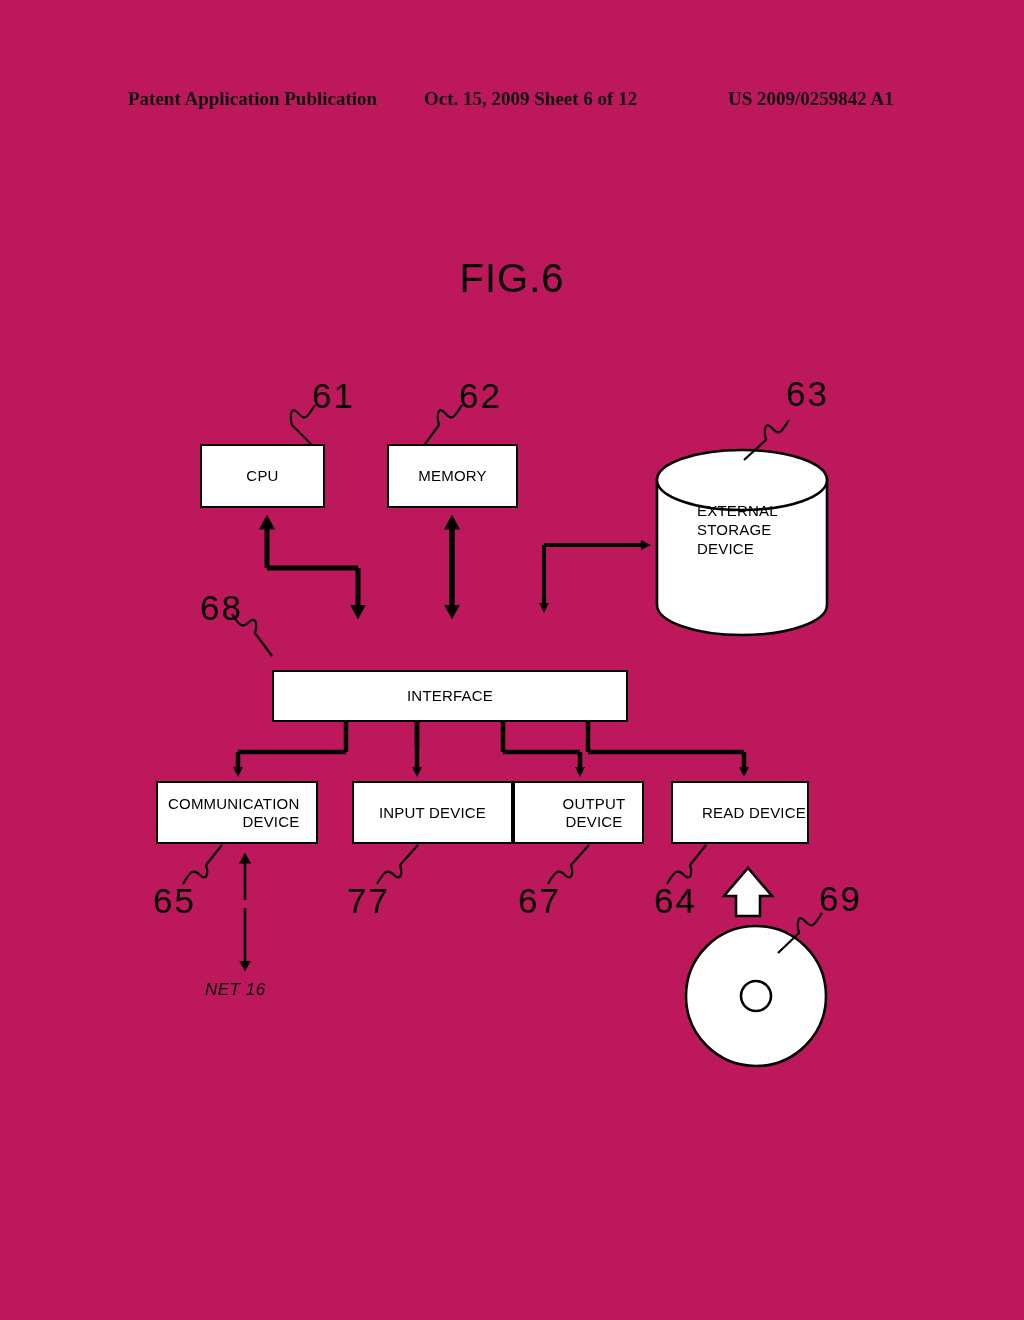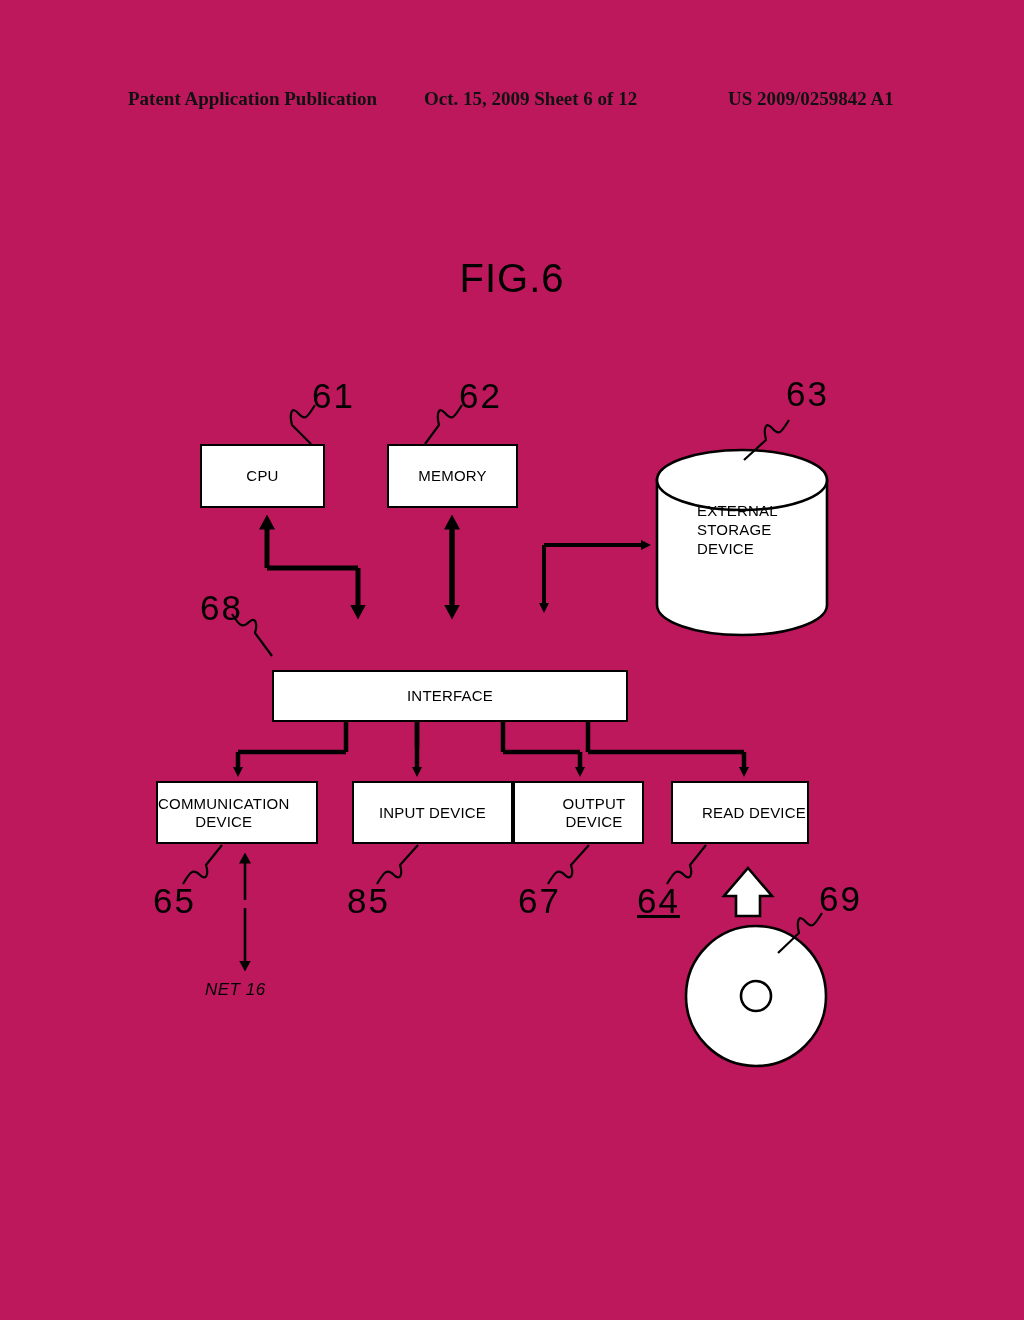--- a/index.html
+++ b/index.html
@@ -58,21 +58,21 @@
     border: 2.5px solid #000;
     background: #fff;
     box-sizing: border-box;
     display: flex;
     align-items: center;
     font-size: 15px;
     line-height: 1.18;
     letter-spacing: 0.2px;
   }
   .box.center { justify-content: center; text-align: center; }
-  .box.left   { justify-content: flex-start; text-align: center; }
+  .box.left   { justify-content: flex-start; padding-left: 10px; text-align: right; }
 
   
   .refnum {
     position: absolute;
     font-size: 35px;
     letter-spacing: 2px;
     color: #000;
     white-space: nowrap;
   }
 
@@ -238,20 +238,20 @@
 
   <div class="box center" style="left:671px; top:781px; width:138px; height:63px;padding-left:28px;">
     <span>READ DEVICE</span>
   </div>
 
   <div class="refnum" style="left:312px; top:376px;">61</div>
   <div class="refnum" style="left:459px; top:376px;">62</div>
   <div class="refnum" style="left:786px; top:374px;">63</div>
   <div class="refnum" style="left:200px; top:588px;">68</div>
   <div class="refnum" style="left:153px; top:881px;">65</div>
-  <div class="refnum" style="left:347px; top:881px;">85</div>
+  <div class="refnum" style="left:347px; top:881px;">77</div>
   <div class="refnum" style="left:518px; top:881px;">67</div>
-  <div class="refnum" style="left:637px; top:881px;text-decoration:underline;">64</div>
+  <div class="refnum" style="left:654px; top:881px;">64</div>
   <div class="refnum" style="left:819px; top:879px;">69</div>
 
   <div class="freelabel" style="left:205px; top:980px;">NET  16</div>
 
 </div>
 
 </body></html>

